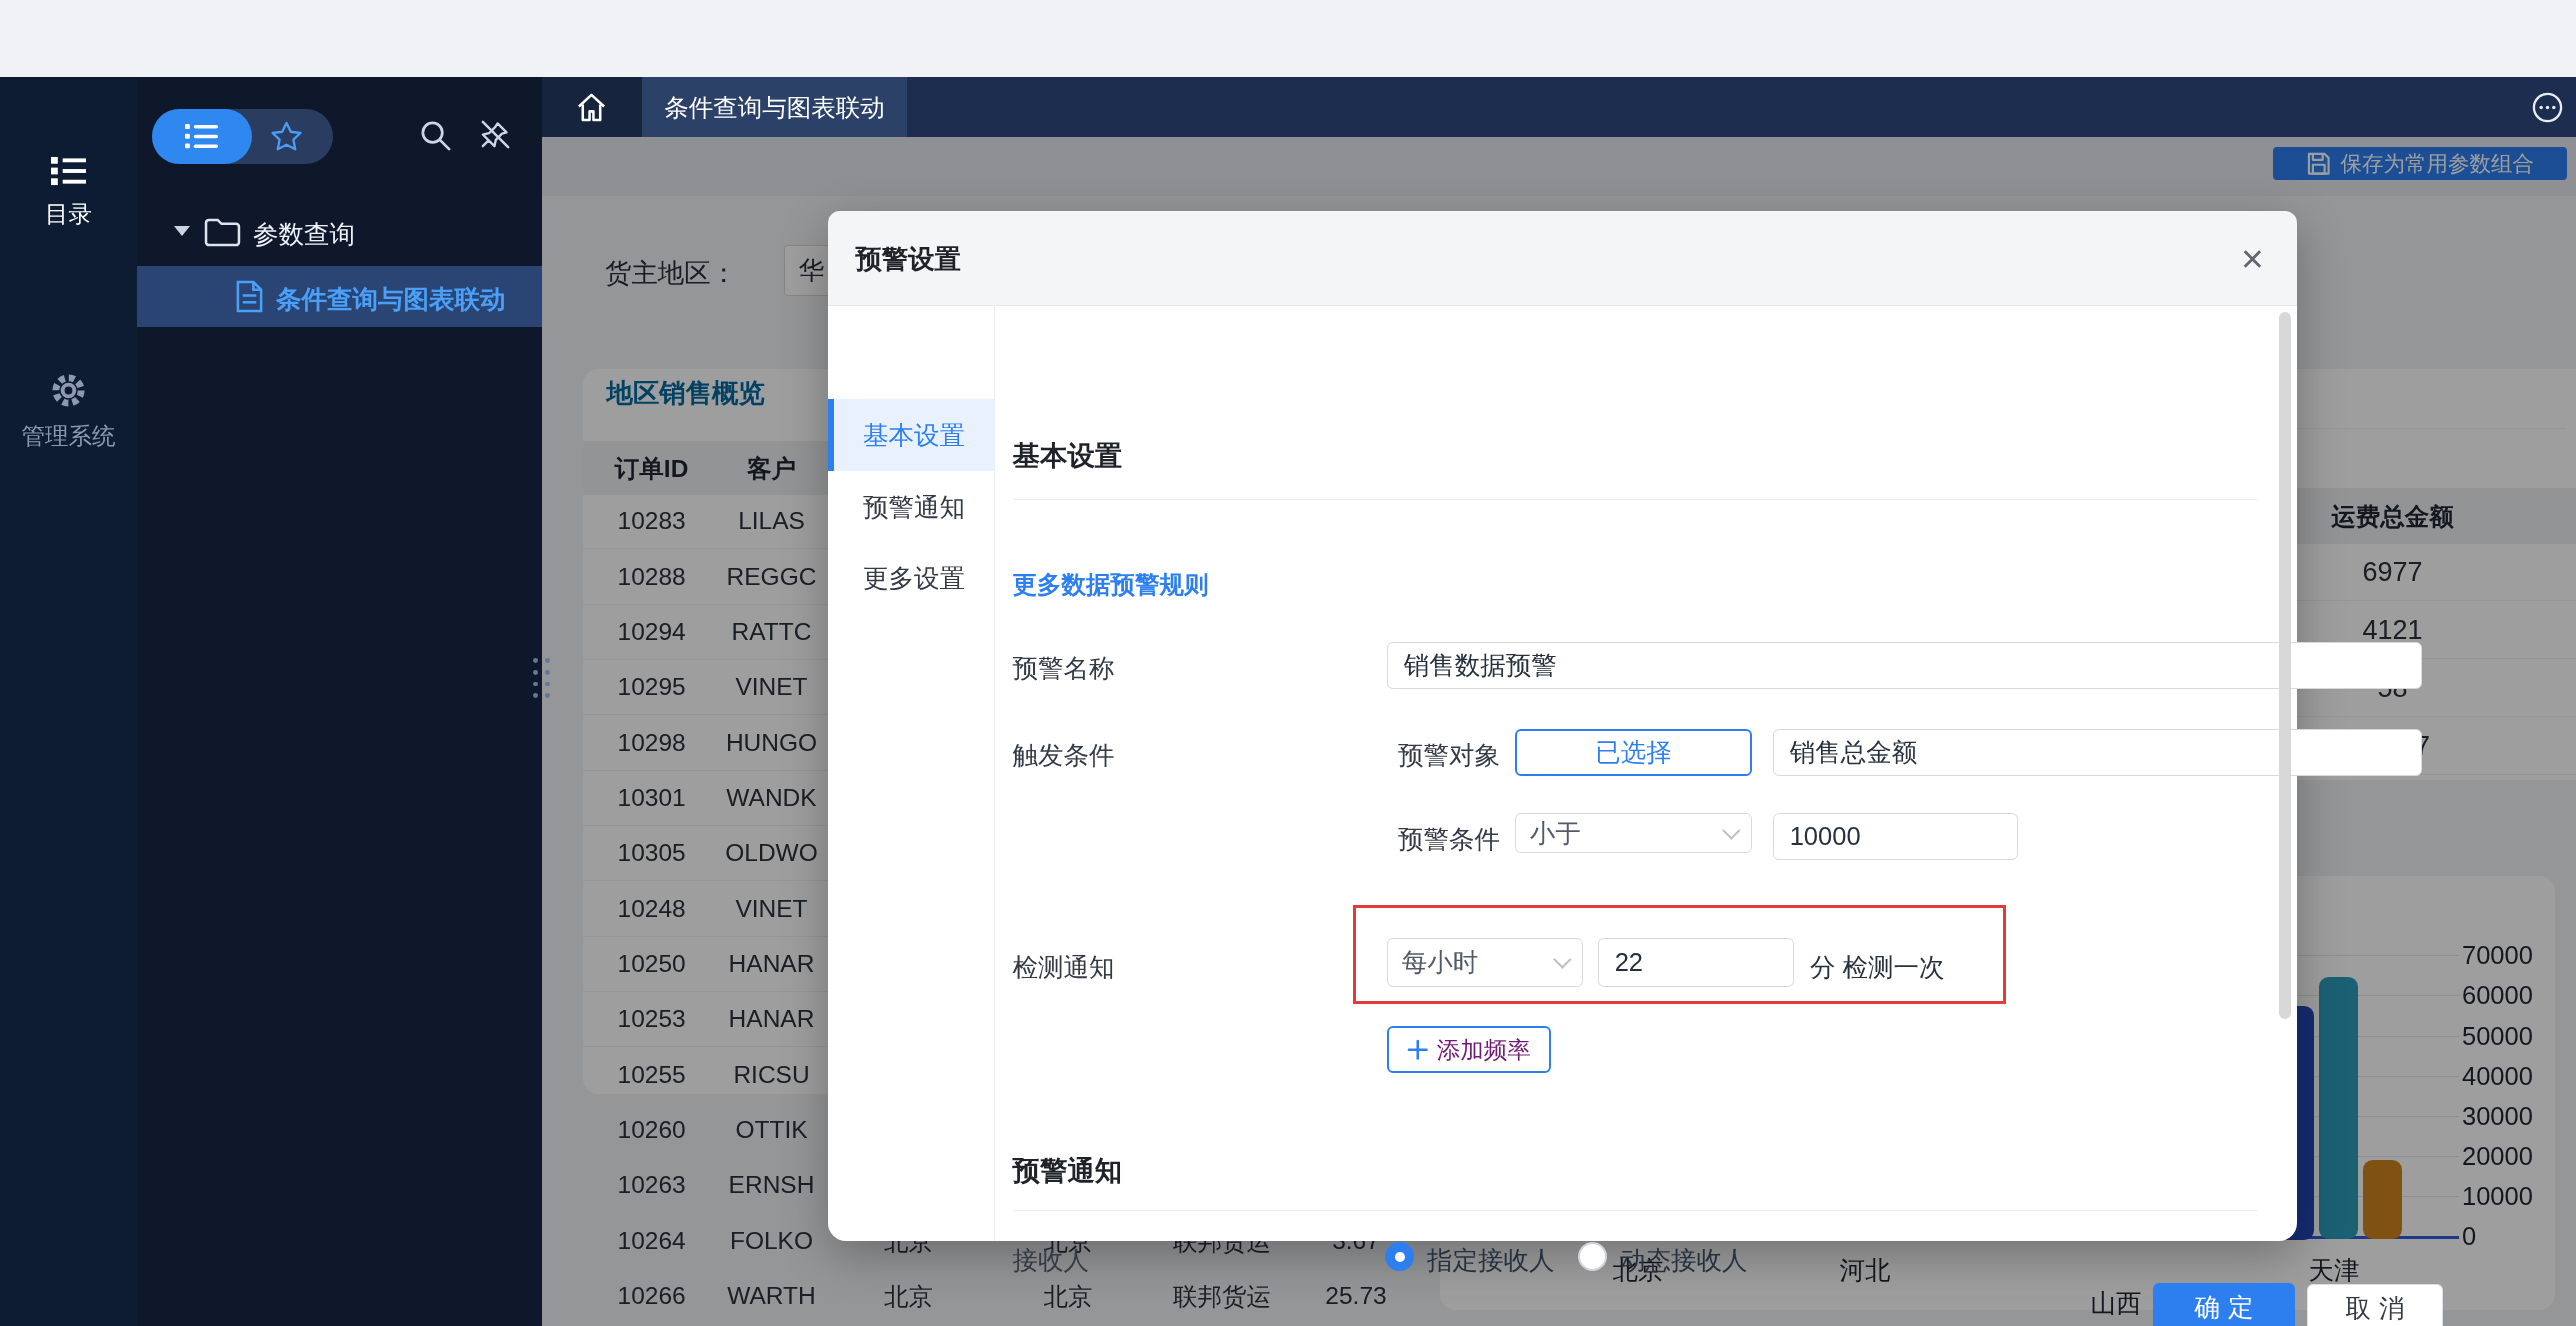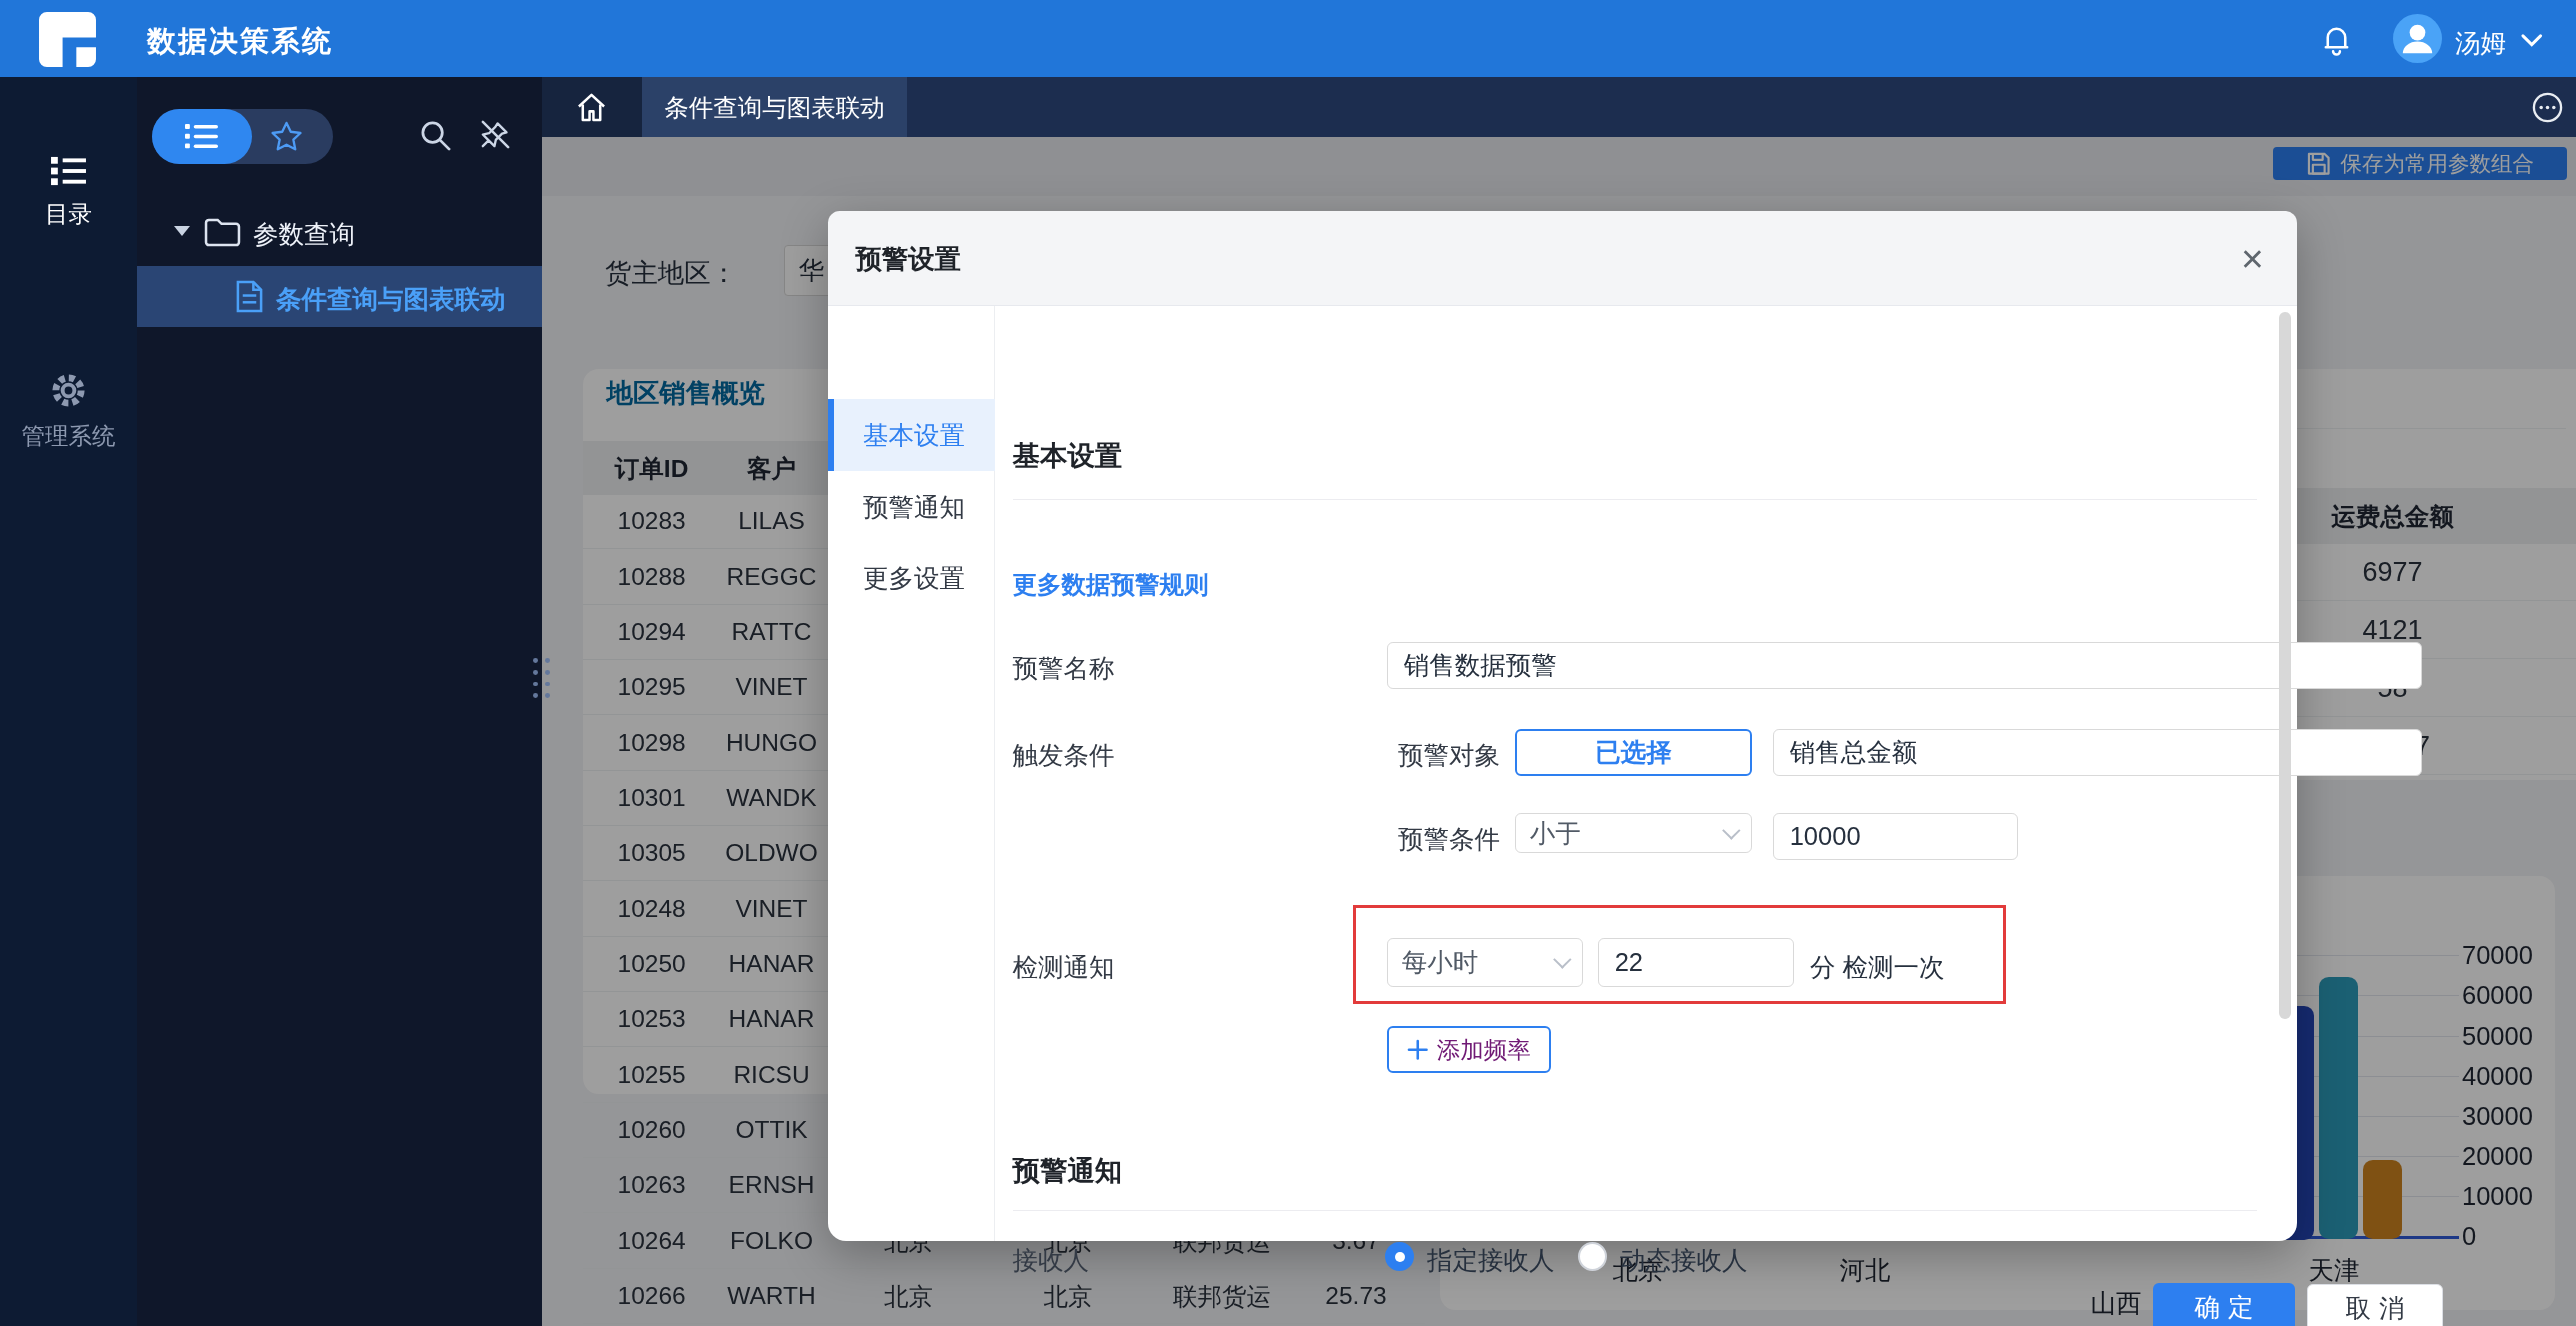--- a/index.html
+++ b/index.html
@@ -96,68 +96,41 @@
   .mdivider { position:absolute; left:17.6px; width:1244px; height:1px; background:#ececf0; }
   .mpara { position:absolute; left:17.6px; font-size:24.5px; color:#98a2b8; white-space:nowrap; }
   .mlink { color:#2d7ff0; font-weight:bold; cursor:pointer; }
   .mlabel { position:absolute; font-size:25.5px; color:#333a45; }
   .minput { position:absolute; height:47px; border:1px solid #d9d9d9; border-radius:5.9px; font-size:25.5px; color:#26303e;
     padding:0 15.7px; background:#fff; }
   .mselect { position:absolute; height:40px; border:1px solid #d9d9d9; border-radius:5.9px; background:#fff;
     display:flex; align-items:center; justify-content:space-between; padding:0 13.7px; font-size:25.5px; color:#515a66; cursor:pointer; }
   .chev { width:12.7px; height:12.7px; border-right:2px solid #b9bfc9; border-bottom:2px solid #b9bfc9; transform:rotate(45deg); margin-top:-5.9px; }
   .btn-selected { position:absolute; border:2px solid #2d7ff0; border-radius:5.9px; background:#fff; color:#2d7ff0;
-    font-size:25.5px; display:flex; align-items:center; justify-content:center; cursor:pointer;font-weight:bold; }
+    font-size:25.5px; display:flex; align-items:center; justify-content:center; cursor:pointer; }
   .red-box { position:absolute; left:358px; top:599px; width:653px; height:99px; border:3.9px solid #e23b3b; pointer-events:none; }
   .add-freq { position:absolute; left:392px; top:720px; width:164px; height:47px; border:2px solid #2d7ff0; border-radius:5.9px;
     background:#fff; color:#701a75; font-size:23.5px; display:flex; align-items:center; justify-content:center; gap:7.8px; cursor:pointer; }
   .radio { position:absolute; width:29px; height:29px; border-radius:50%; }
   .radio.on { background:#2d7ff0; }
   .radio.on::after { content:""; position:absolute; left:9.8px; top:9.8px; width:9.8px; height:9.8px; border-radius:50%; background:#fff; }
   .radio.off { background:#fff; border:2px solid #cfd3da; }
   .mbtn { position:absolute; height:49px; border-radius:5.9px; font-size:25.5px; letter-spacing:7.8px;
     display:flex; align-items:center; justify-content:center; cursor:pointer; padding-left:7.8px; }
   .mbtn.primary { left:1158px; top:977px; width:142px; background:#2d7ff0; color:#fff; border:none; }
   .mbtn.ghost { left:1312px; top:978px; width:136px; background:#fff; color:#333a45; border:1px solid #dcdfe5; }
   .mscroll { position:absolute; left:1451px; top:101px; width:11.8px; height:707px; border-radius:5.9px; background:#d8d8d8; }
 
   svg { display:block; }
 </style>
 </head>
 <body>
 
 <div id="app">
 
-  <div class="topbar">
-    <div class="logo">
-      <svg width="57" height="55" viewBox="0 0 58 56">
-        <path fill="#fff" fill-rule="evenodd" d="M8,0 h42 a8,8 0 0 1 8,8 v40 a8,8 0 0 1 -8,8 h-42 a8,8 0 0 1 -8,-8 v-40 a8,8 0 0 1 8,-8 z
-          M24,26 h14 v30 h-14 z M38,26 h20 v10 h-20 z"></path>
-      </svg>
-    </div>
-    <div class="app-title">数据决策系统</div>
-    <div class="bell">
-      <svg width="35" height="35" viewBox="0 0 36 36" fill="none" stroke="#fff" stroke-width="2.6" stroke-linecap="round" stroke-linejoin="round">
-        <path d="M7 26 h22 M9 26 v-10 a9 9 0 0 1 18 0 v10"></path>
-        <path d="M14.5 30 a3.5 3.5 0 0 0 7 0"></path>
-      </svg>
-    </div>
-    <div class="avatar">
-      <svg width="49" height="49" viewBox="0 0 50 50" fill="#fff">
-        <circle cx="25" cy="19" r="8"></circle>
-        <path d="M10 40 a15 12 0 0 1 30 0 z"></path>
-      </svg>
-    </div>
-    <div class="user-name">汤姆</div>
-    <div class="user-chevron">
-      <svg width="25.5" height="21.5" viewBox="0 0 26 22" fill="none" stroke="#fff" stroke-width="3" stroke-linecap="round">
-        <polyline points="4,7 13,16 22,7"></polyline>
-      </svg>
-    </div>
-  </div>
 
   <div class="rail">
     <div class="rail-item" style="top:78px;">
       <svg width="39" height="33" viewBox="0 0 40 34" style="margin:0 auto;">
         <g fill="#fff">
           <rect x="2" y="2" width="7" height="7"></rect>
             <rect x="14" y="3.5" width="24" height="4"></rect>
           <rect x="2" y="13" width="7" height="7"></rect>
             <rect x="14" y="14.5" width="24" height="4"></rect>
           <rect x="2" y="24" width="7" height="7"></rect>

